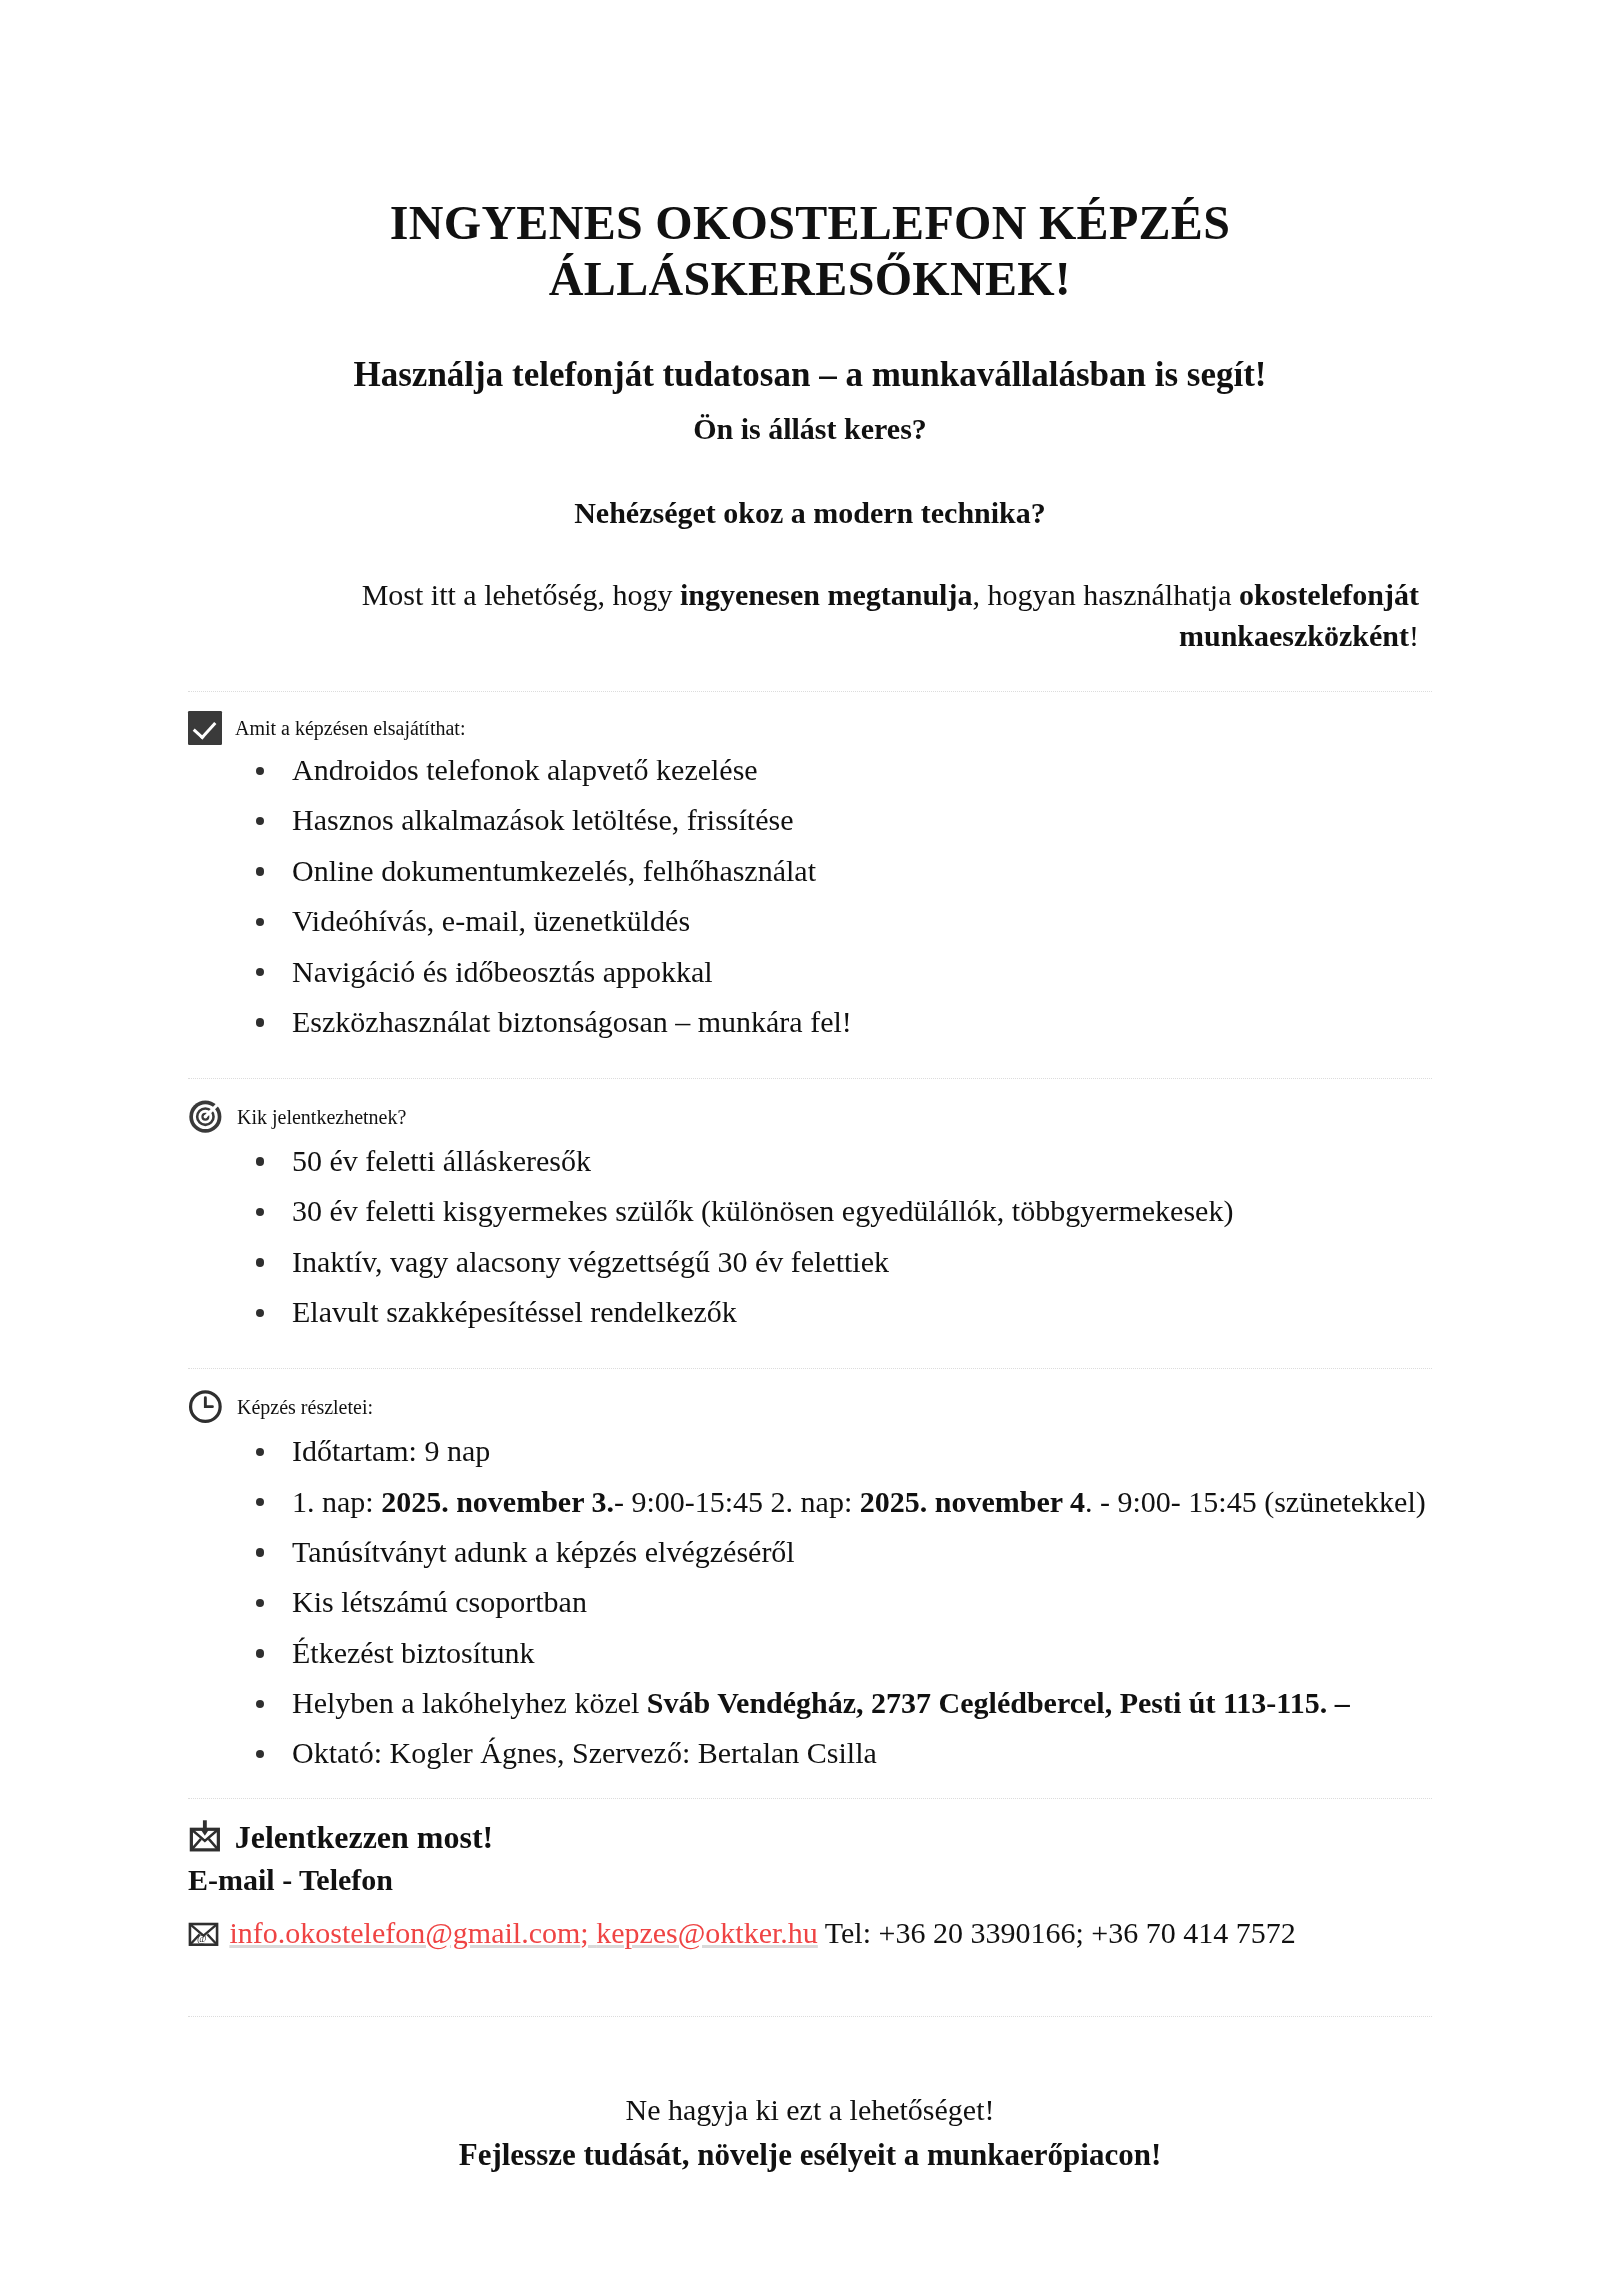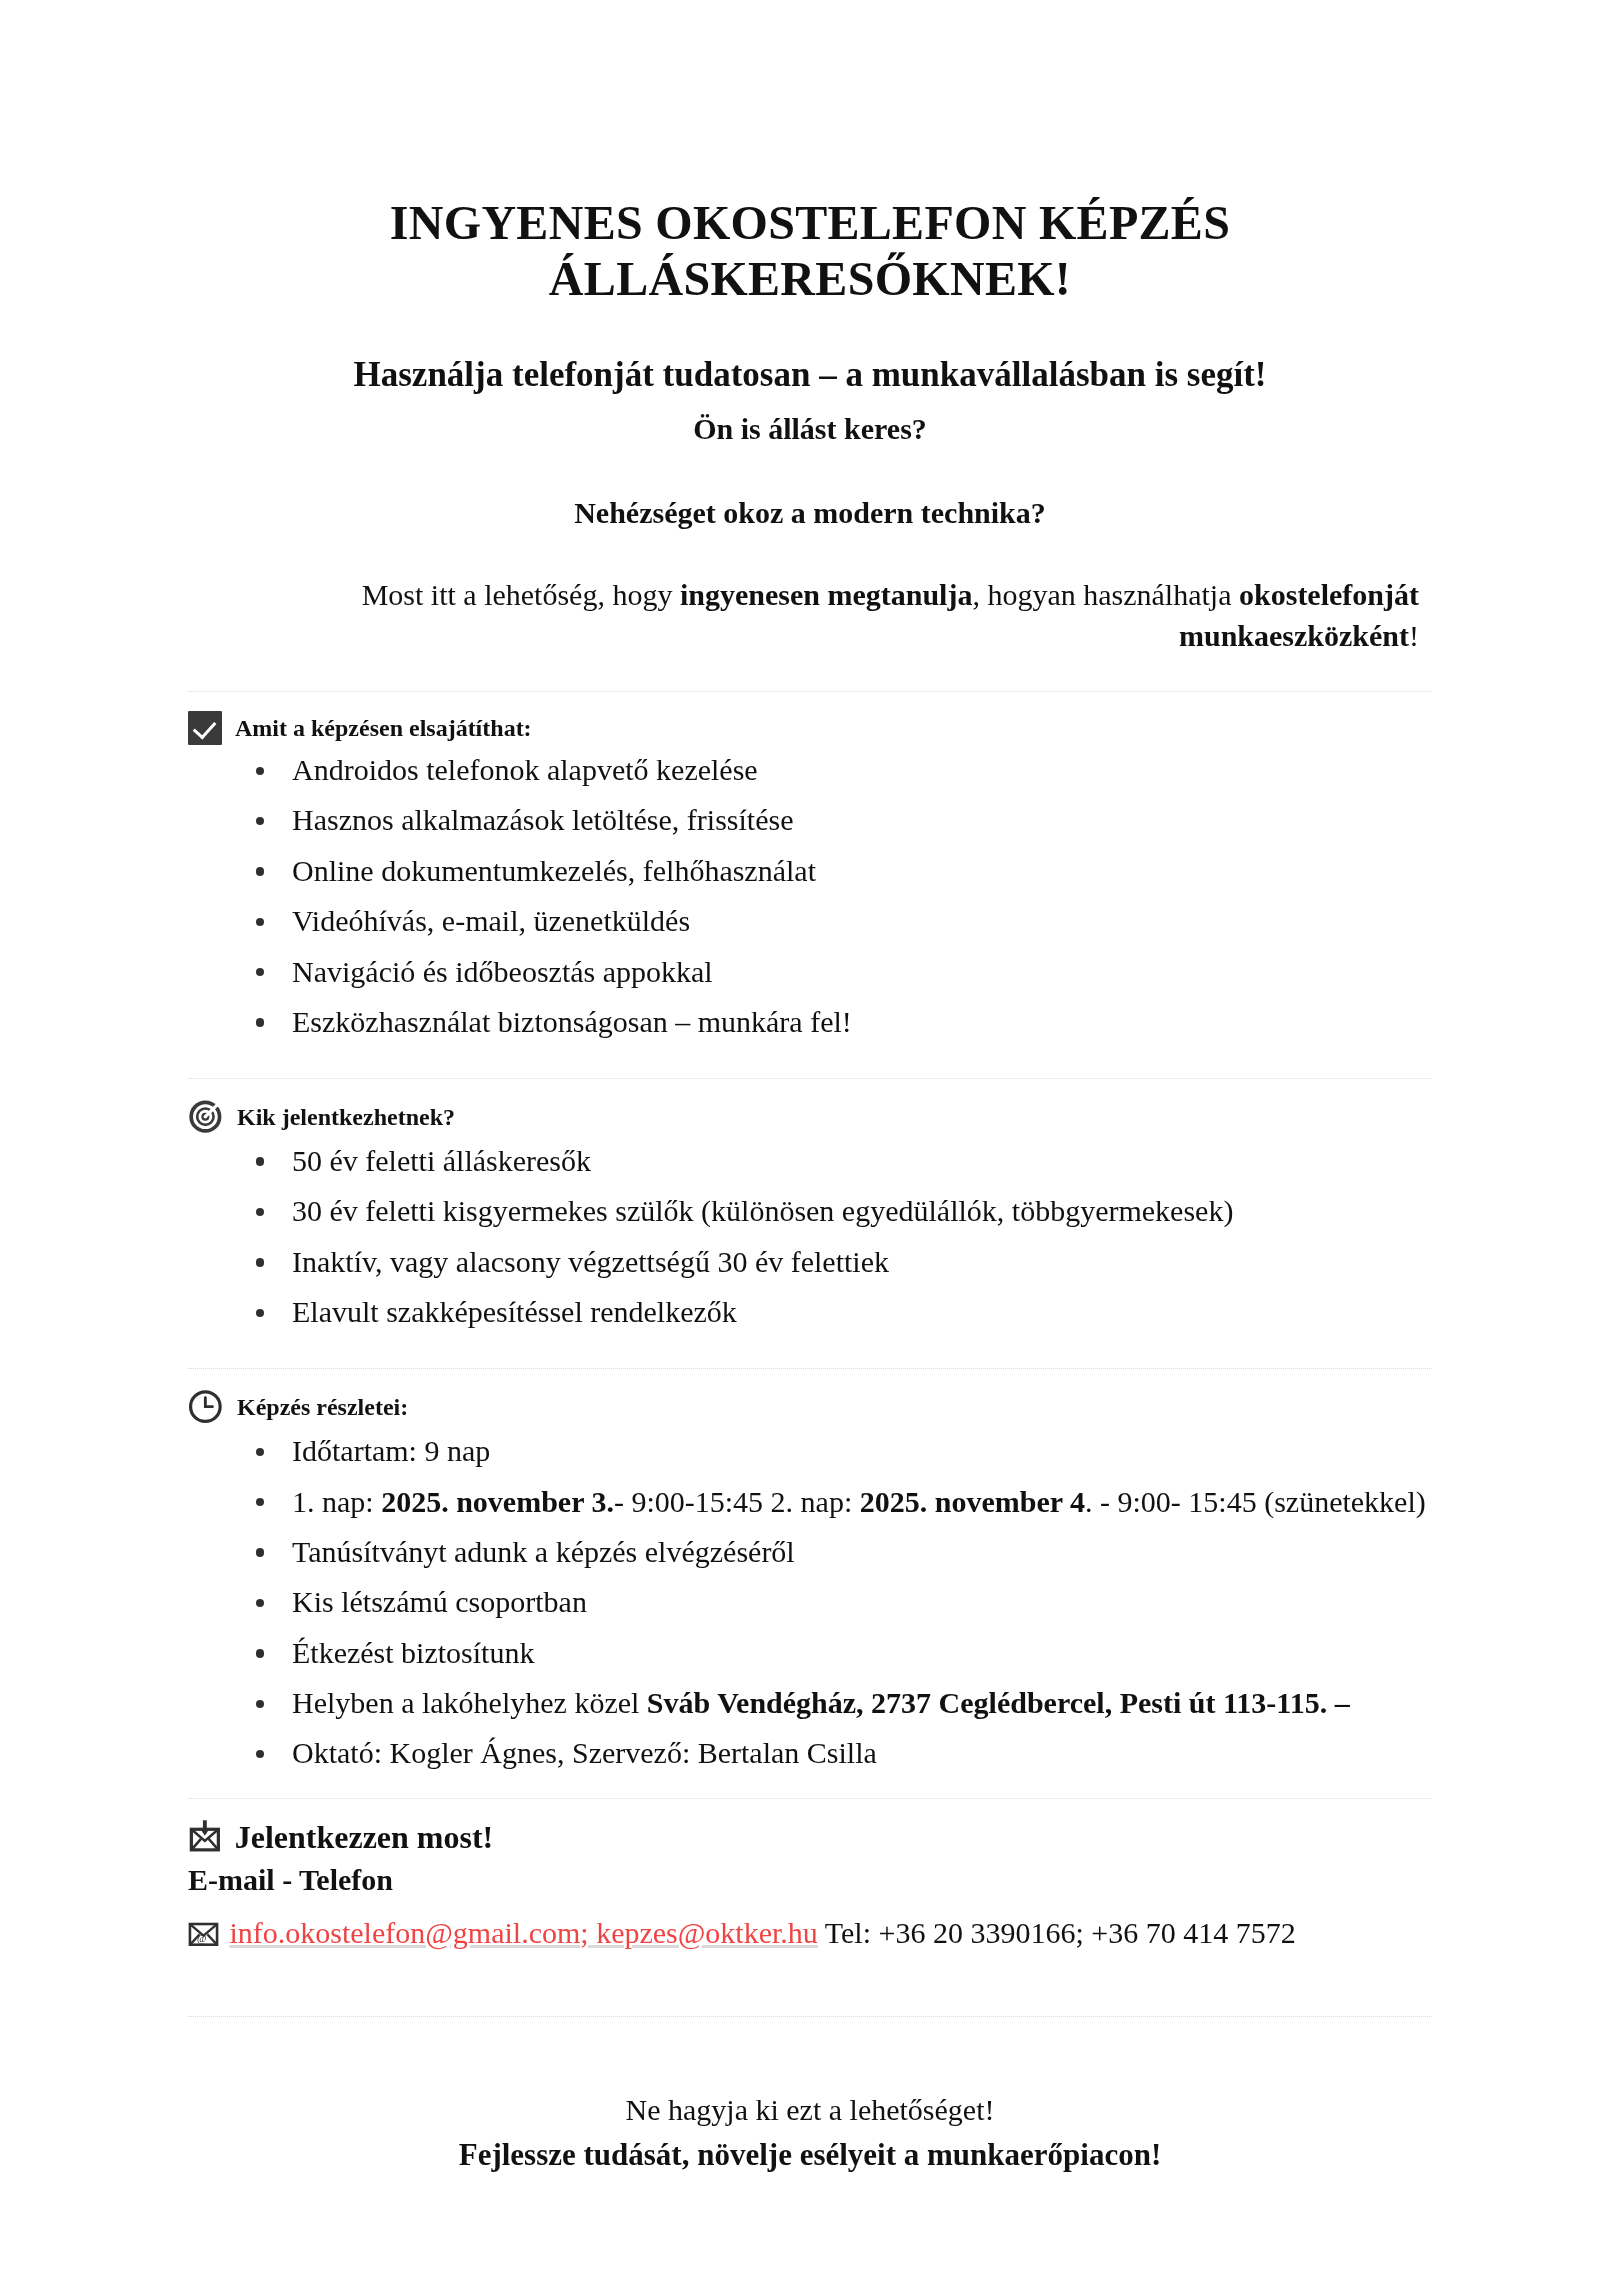--- a/index.html
+++ b/index.html
@@ -79,22 +79,22 @@
   
   .section { margin-top: 19.5px; }
 
   .section-head {
     display: flex;
     align-items: center;
     gap: 13px;
     margin: 0 0 3.9px 0;
   }
   .section-head .head-text {
-    font-size: 24px;
-    font-weight: bold;
+    font-size: 20px;
+    font-weight: normal;
     line-height: 1.2;
   }
 
   .icon { flex: 0 0 auto; display: block; }
 
   
   .icon-check {
     width: 34px; height: 34px;
     background: #3a3a3a;
     position: relative;

